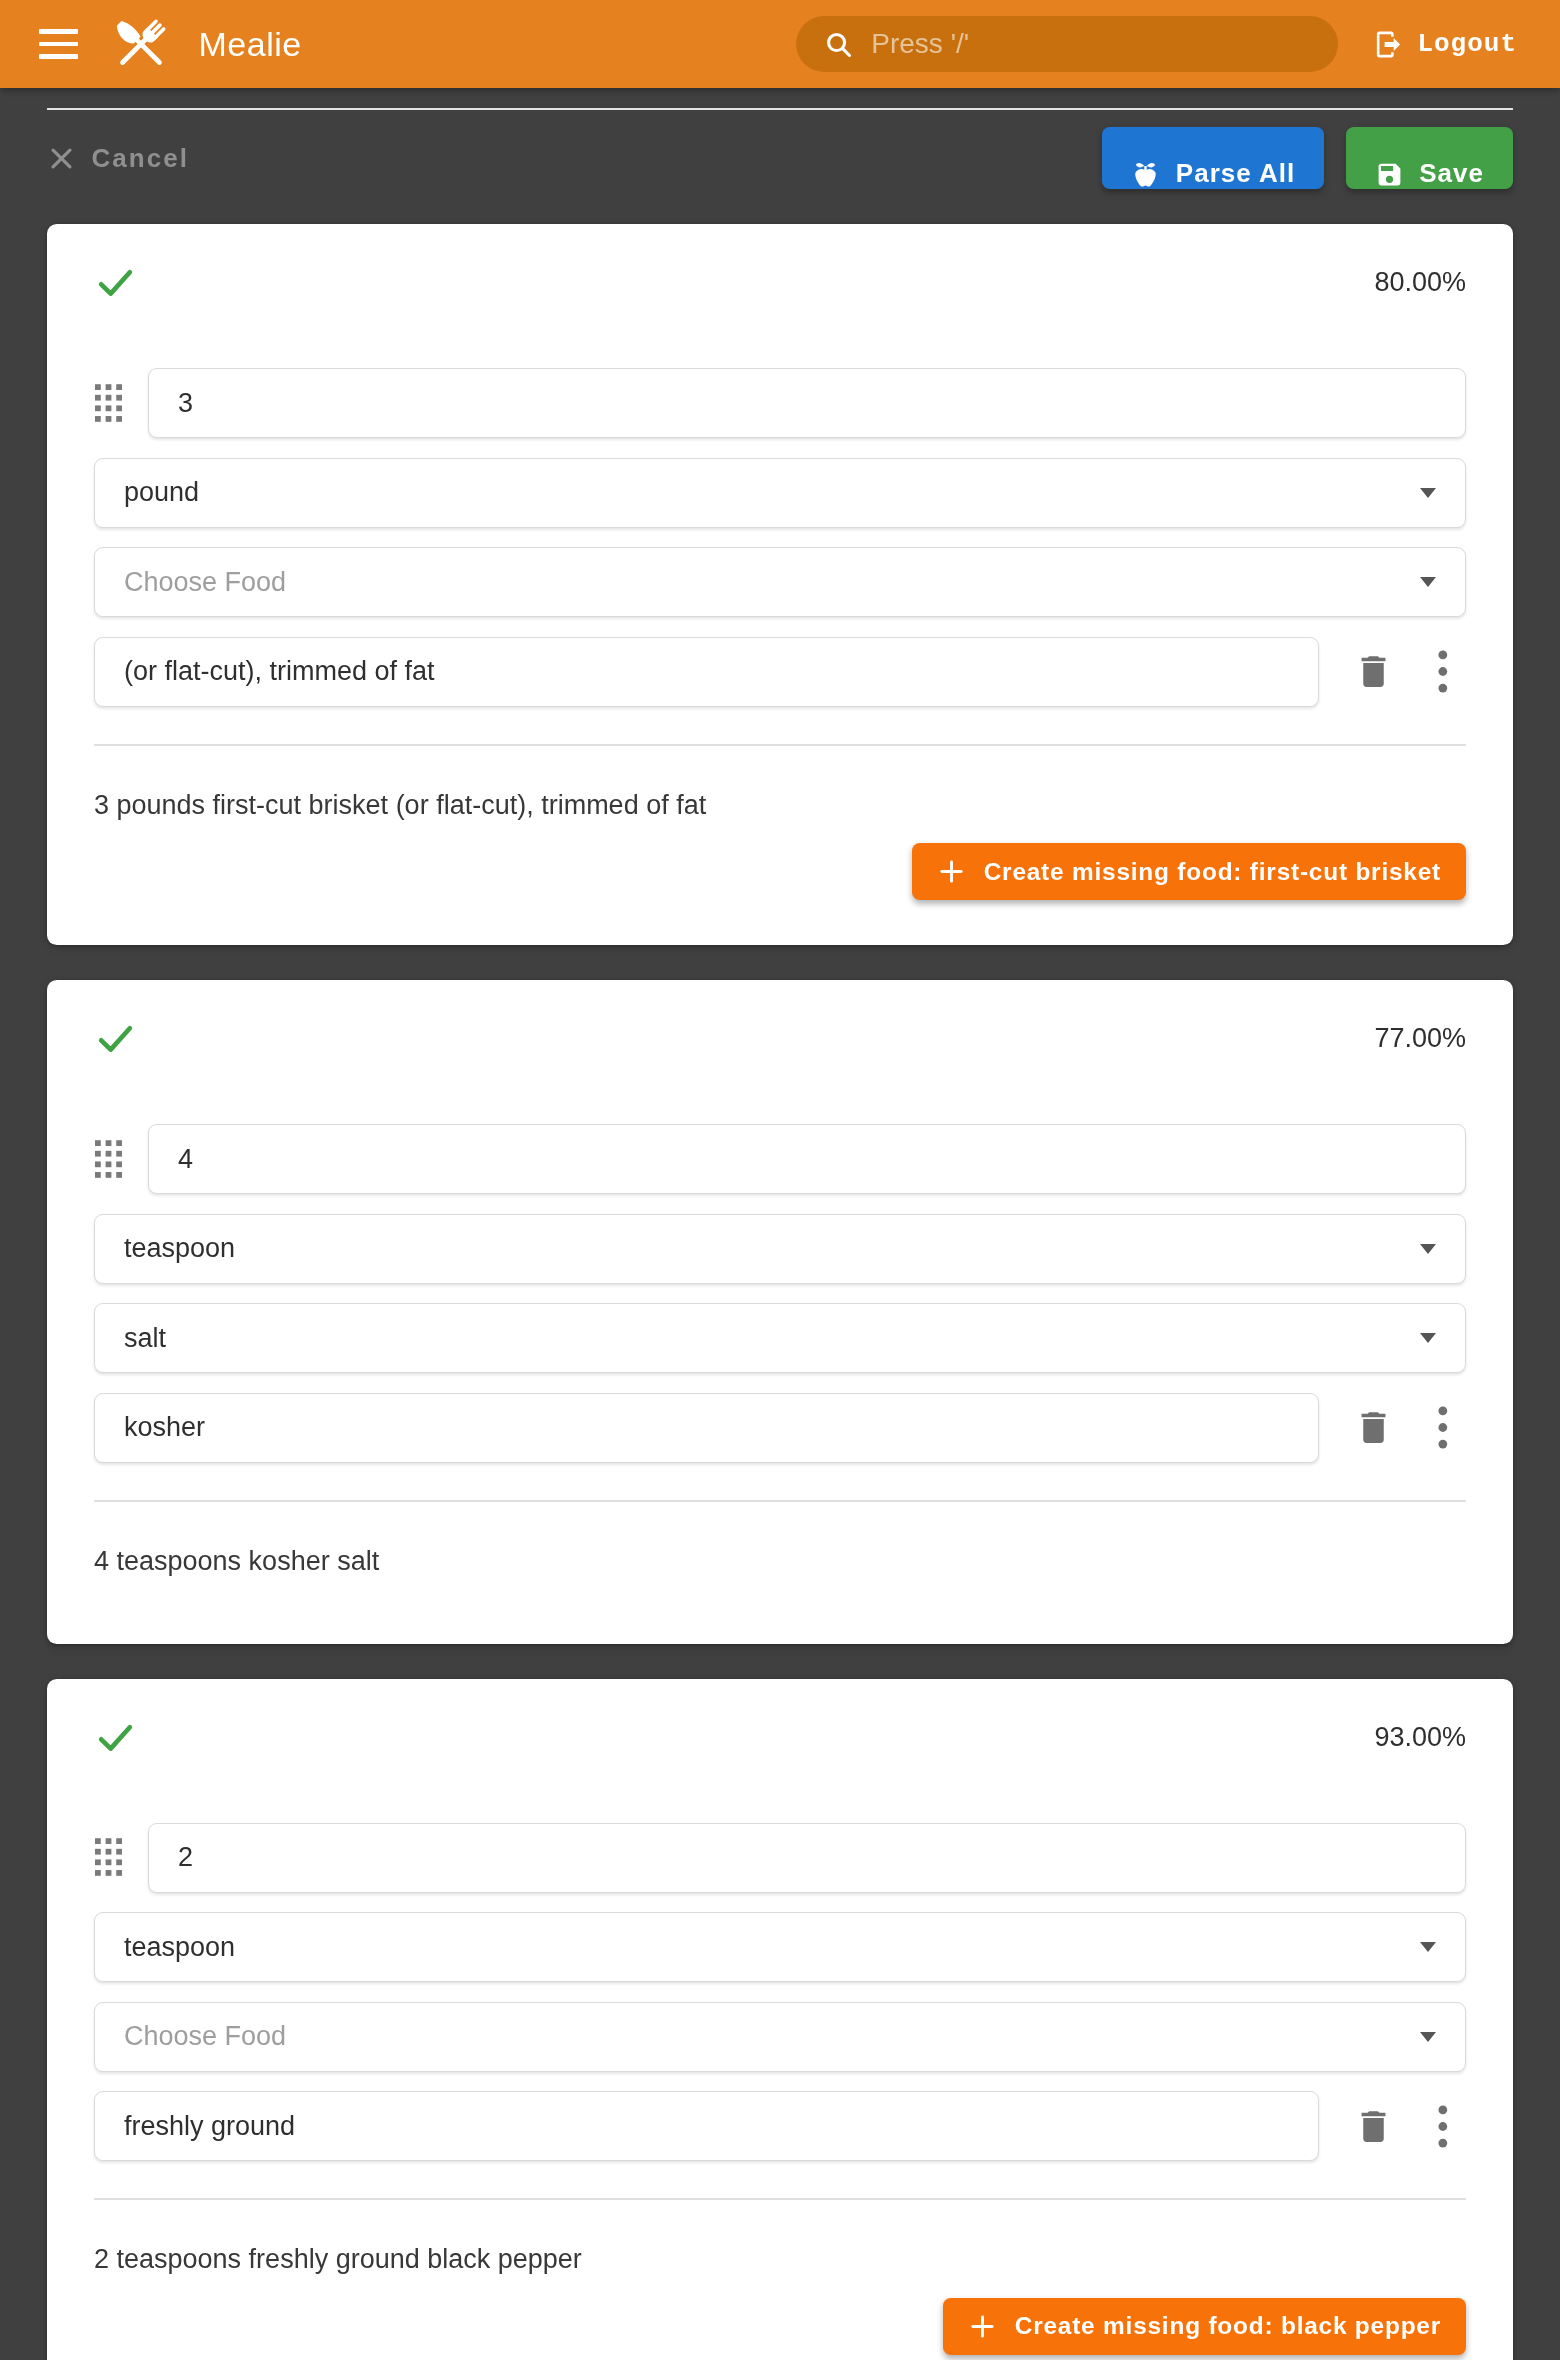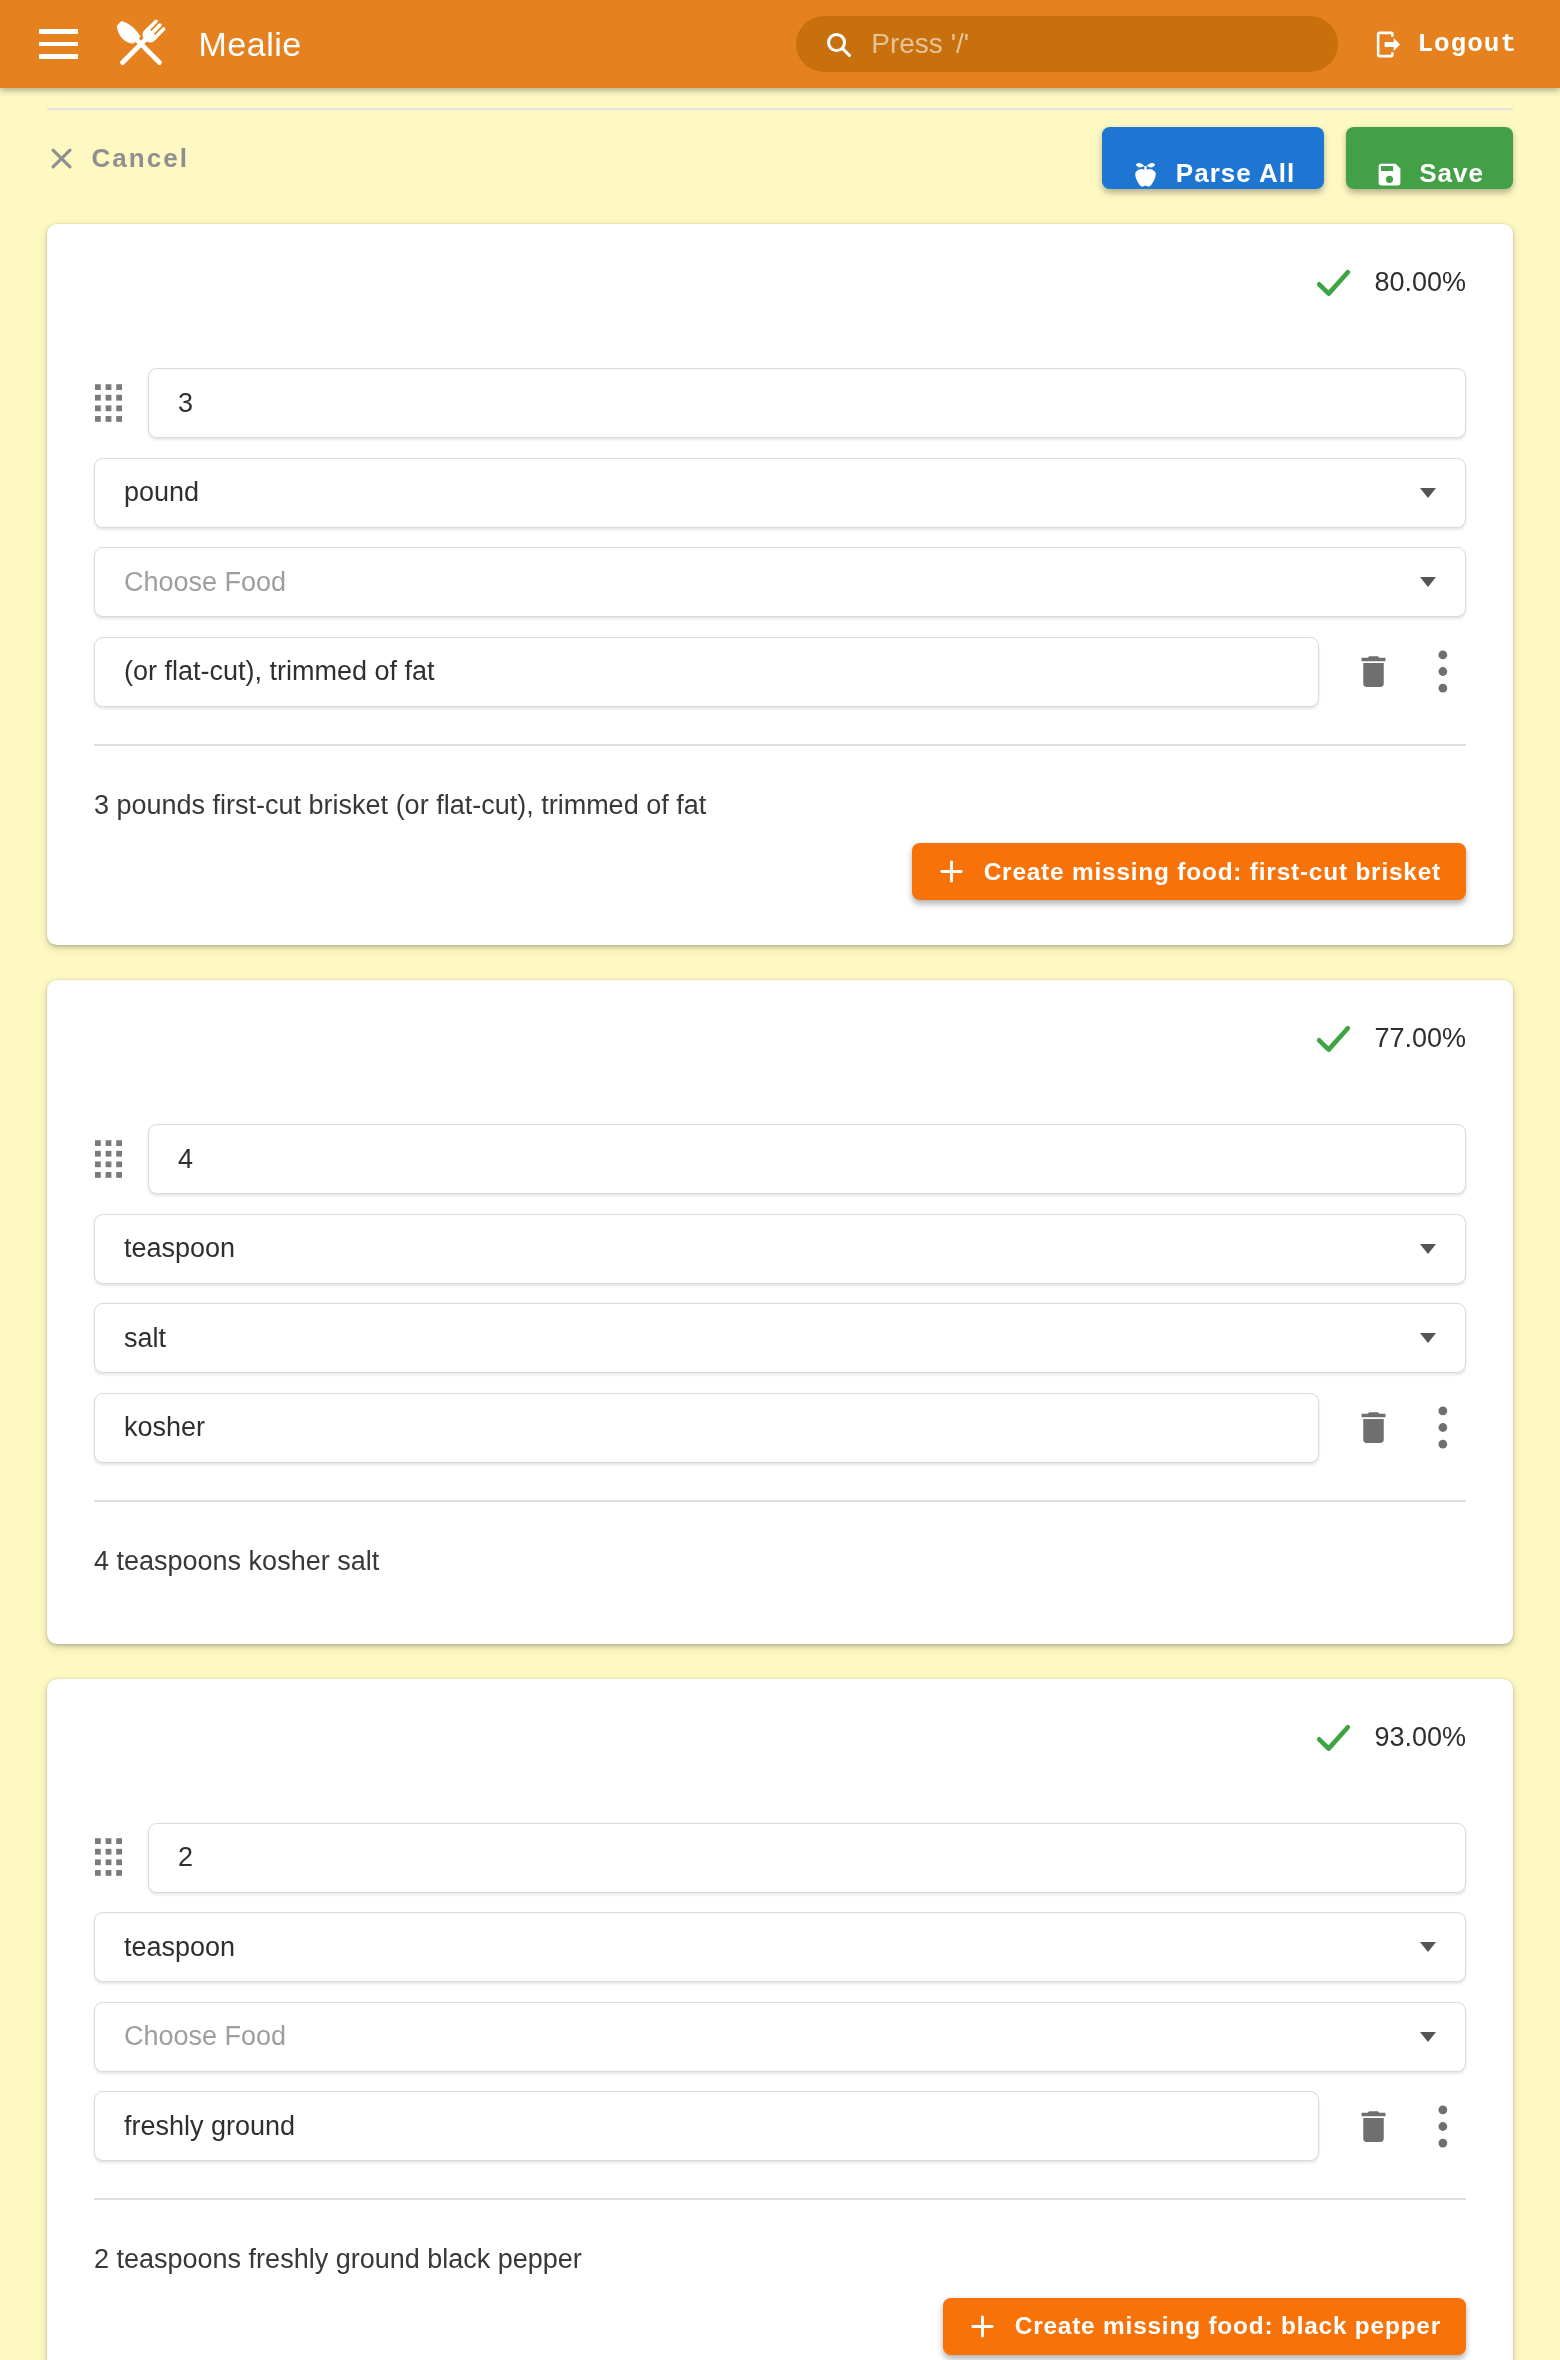--- a/index.html
+++ b/index.html
@@ -7,21 +7,21 @@
   body {
     font-family: "Liberation Sans", sans-serif;
     background: #ffffff;
     color: #2e2e2e;
   }
   .viewport {
     position: relative;
     width: 1560px;
     height: 2360px;
     overflow: hidden;
-    background: #fef9c3;
+    background: #404040;
   }
 
   
   .appbar {
     height: 88px;
     background: #E5821F;
     display: flex;
     align-items: center;
     padding: 0 43px 0 39px;
     box-shadow: 0 2.9px 5.9px rgba(0,0,0,0.28);
@@ -111,21 +111,21 @@
   .card {
     margin: 35px 47px 0 47px;
     background: #fff;
     border-radius: 9.8px;
     box-shadow: 0 2px 3.9px rgba(0,0,0,0.16), 0 3.9px 9.8px rgba(0,0,0,0.12), 0 0 2px rgba(0,0,0,0.14);
     padding: 39px 47px 45px 47px;
   }
   .card.no-missing { padding-bottom: 66px; }
   .conf-row {
     display: flex;
-    justify-content: flex-end;
+    justify-content: space-between;
     align-items: center;
     gap: 19.5px;
     height: 39px;
     margin-bottom: 66px;
   }
   .conf-value { font-size: 27px; color: #2e2e2e; }
 
   .row { display: flex; align-items: center; margin-bottom: 19.5px; }
   .field {
     background: #fff;

